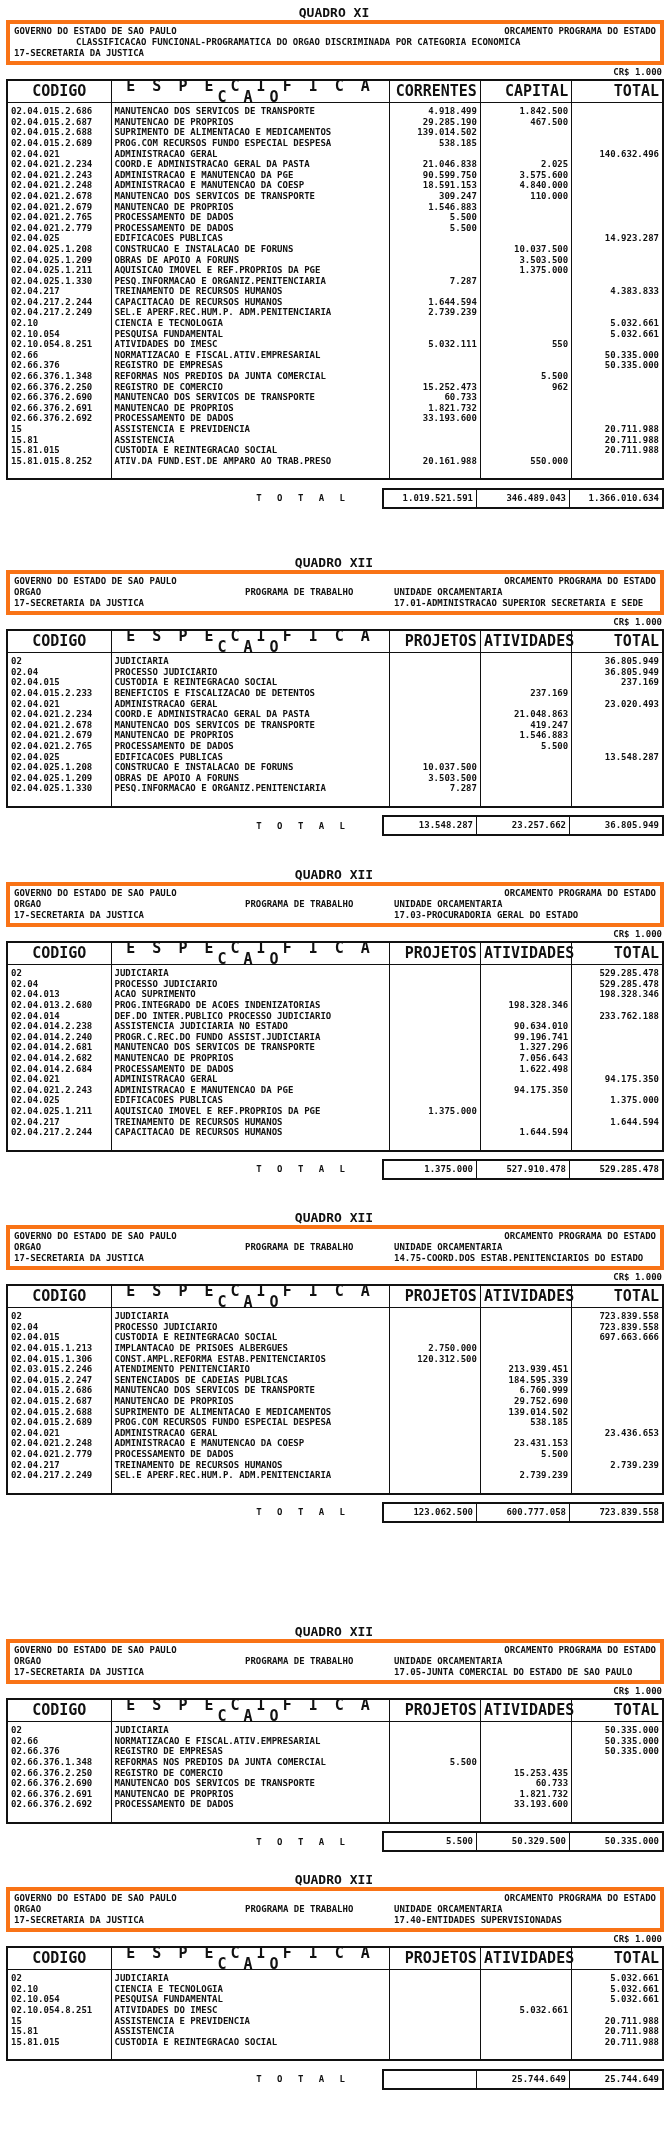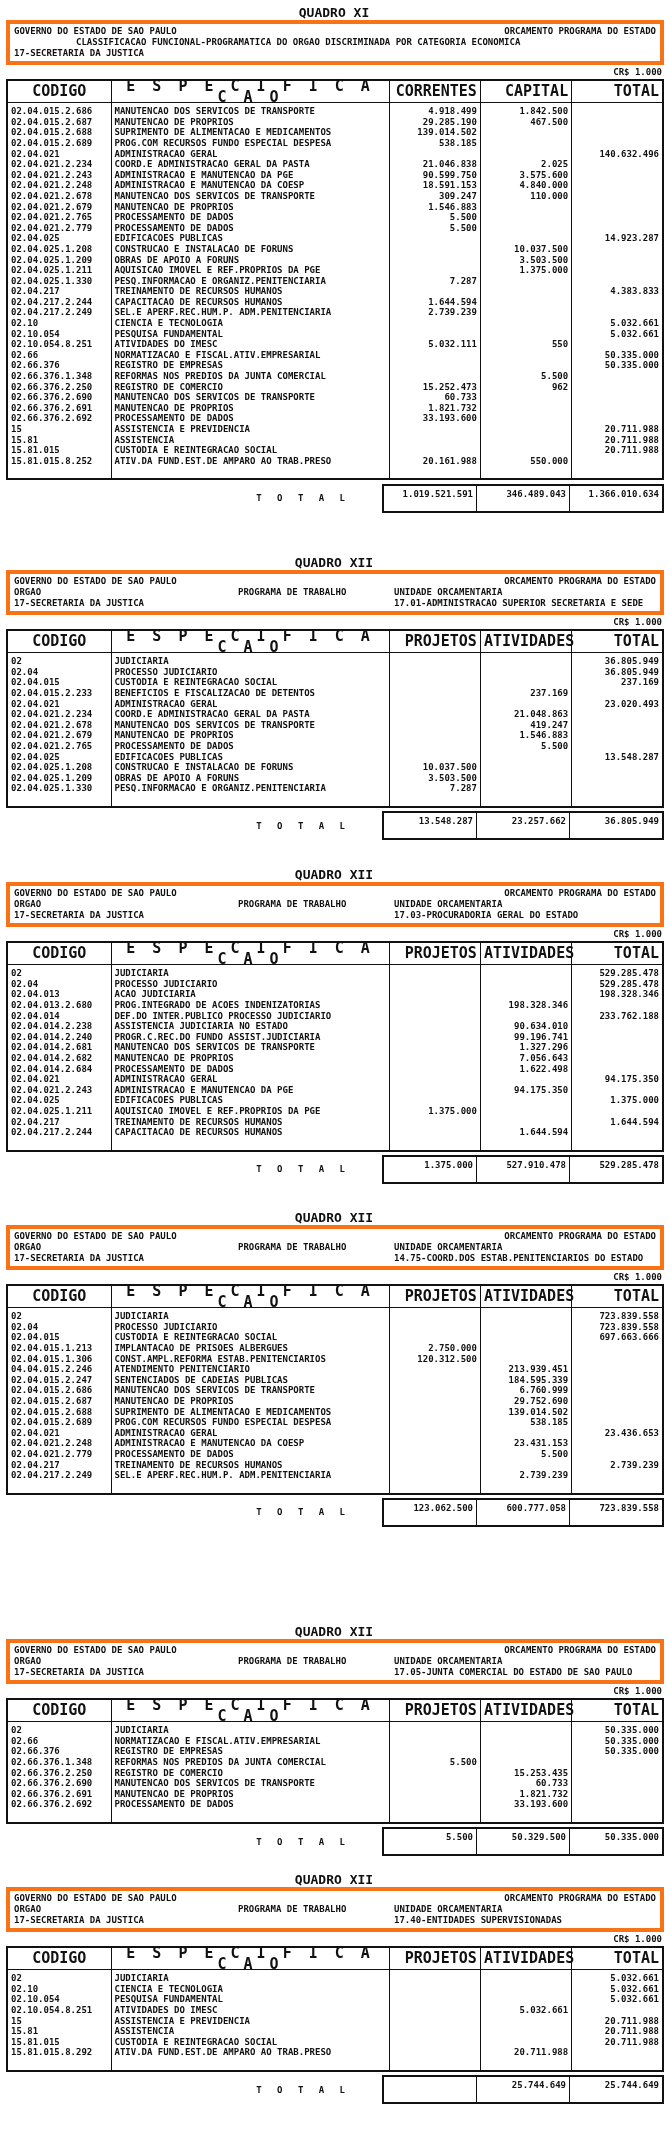--- a/index.html
+++ b/index.html
@@ -7,21 +7,21 @@
     width: 668px; height: 2148px; overflow: hidden; position: relative;
     font-family: "DejaVu Sans Mono", "Liberation Mono", monospace;
     font-weight: bold; color: #111; font-size: 9px; line-height: 10.6px;
   }
   .quadro-title { text-align: center; font-size: 13px; height: 12px; }
   .hdr-box {
     border: 4px solid #f97316; margin: 0 4px 0 6px; padding: 2px 4px;
     position: relative; font-size: 9px; line-height: 11px;
   }
   .hdr-row { display: flex; justify-content: space-between; }
-  .hdr-row .c2 { position: absolute; left: 228px; }
+  .hdr-row .c2 { position: absolute; left: 235px; }
   .hdr-row .c3 { position: absolute; left: 384px; }
   .hdr-center { padding-left: 62px; }
   .unit { text-align: right; margin-right: 6px; height: 14px; line-height: 14px; }
   table.data {
     border-collapse: collapse; margin: 0 4px 0 6px; width: 658px;
     border: 2px solid #111; table-layout: fixed;
   }
   table.data th {
     border: 1.5px solid #111; font-size: 15px; height: 18px; padding: 0 3px; font-weight: bold;
   }
@@ -40,21 +40,21 @@
   th.spec { letter-spacing: 4px; }
   th.num, td.num { text-align: right; }
   td.spec { padding-left: 8px; }
   .total-row {
     display: flex; justify-content: flex-end; align-items: center;
     margin: 8px 4px 0 6px; height: 20px;
   }
   .total-label { letter-spacing: 5px; margin-right: 32px; }
   .total-cells { display: flex; border: 2px solid #111; }
   .total-cells div {
-    width: 86px; height: 25px; line-height: 17px; text-align: right; padding: 0 3px;
+    width: 86px; height: 17px; line-height: 17px; text-align: right; padding: 0 3px;
     border-left: 1.5px solid #111; box-sizing: content-box;
   }
   .total-cells div:first-child { border-left: none; }
   .section { position: absolute; left: 0; width: 668px; }
 </style>
 </head>
 <body>
 
 <div id="doc">
   <div class="section" style="top: 8px;">
@@ -530,21 +530,21 @@
           </tr>
           <tr>
             <td class="code">02.04</td>
             <td class="spec">PROCESSO JUDICIARIO</td>
             <td class="num"></td>
             <td class="num"></td>
             <td class="num">529.285.478</td>
           </tr>
           <tr>
             <td class="code">02.04.013</td>
-            <td class="spec">ACAO JUDICIARIA</td>
+            <td class="spec">ACAO SUPRIMENTO</td>
             <td class="num"></td>
             <td class="num"></td>
             <td class="num">198.328.346</td>
           </tr>
           <tr>
             <td class="code">02.04.013.2.680</td>
             <td class="spec">PROG.INTEGRADO DE ACOES INDENIZATORIAS</td>
             <td class="num"></td>
             <td class="num">198.328.346</td>
             <td class="num"></td>
@@ -711,21 +711,21 @@
             <td class="num"></td>
           </tr>
           <tr>
             <td class="code">02.04.015.1.306</td>
             <td class="spec">CONST.AMPL.REFORMA ESTAB.PENITENCIARIOS</td>
             <td class="num">120.312.500</td>
             <td class="num"></td>
             <td class="num"></td>
           </tr>
           <tr>
-            <td class="code">04.04.015.2.246</td>
+            <td class="code">02.03.015.2.246</td>
             <td class="spec">ATENDIMENTO PENITENCIARIO</td>
             <td class="num"></td>
             <td class="num">213.939.451</td>
             <td class="num"></td>
           </tr>
           <tr>
             <td class="code">02.04.015.2.247</td>
             <td class="spec">SENTENCIADOS DE CADEIAS PUBLICAS</td>
             <td class="num"></td>
             <td class="num">184.595.339</td>
@@ -990,27 +990,20 @@
             <td class="num"></td>
             <td class="num">20.711.988</td>
           </tr>
           <tr>
             <td class="code">15.81.015</td>
             <td class="spec">CUSTODIA E REINTEGRACAO SOCIAL</td>
             <td class="num"></td>
             <td class="num"></td>
             <td class="num">20.711.988</td>
           </tr>
-          <tr>
-            <td class="code">15.81.015.8.292</td>
-            <td class="spec">ATIV.DA FUND.EST.DE AMPARO AO TRAB.PRESO</td>
-            <td class="num"></td>
-            <td class="num">20.711.988</td>
-            <td class="num"></td>
-          </tr>
         </tbody>
     </table>
     <div class="total-row">
       <span class="total-label">T O T A L</span>
       <div class="total-cells">
           <div></div>
           <div>25.744.649</div>
           <div>25.744.649</div>
         </div>
     </div>

